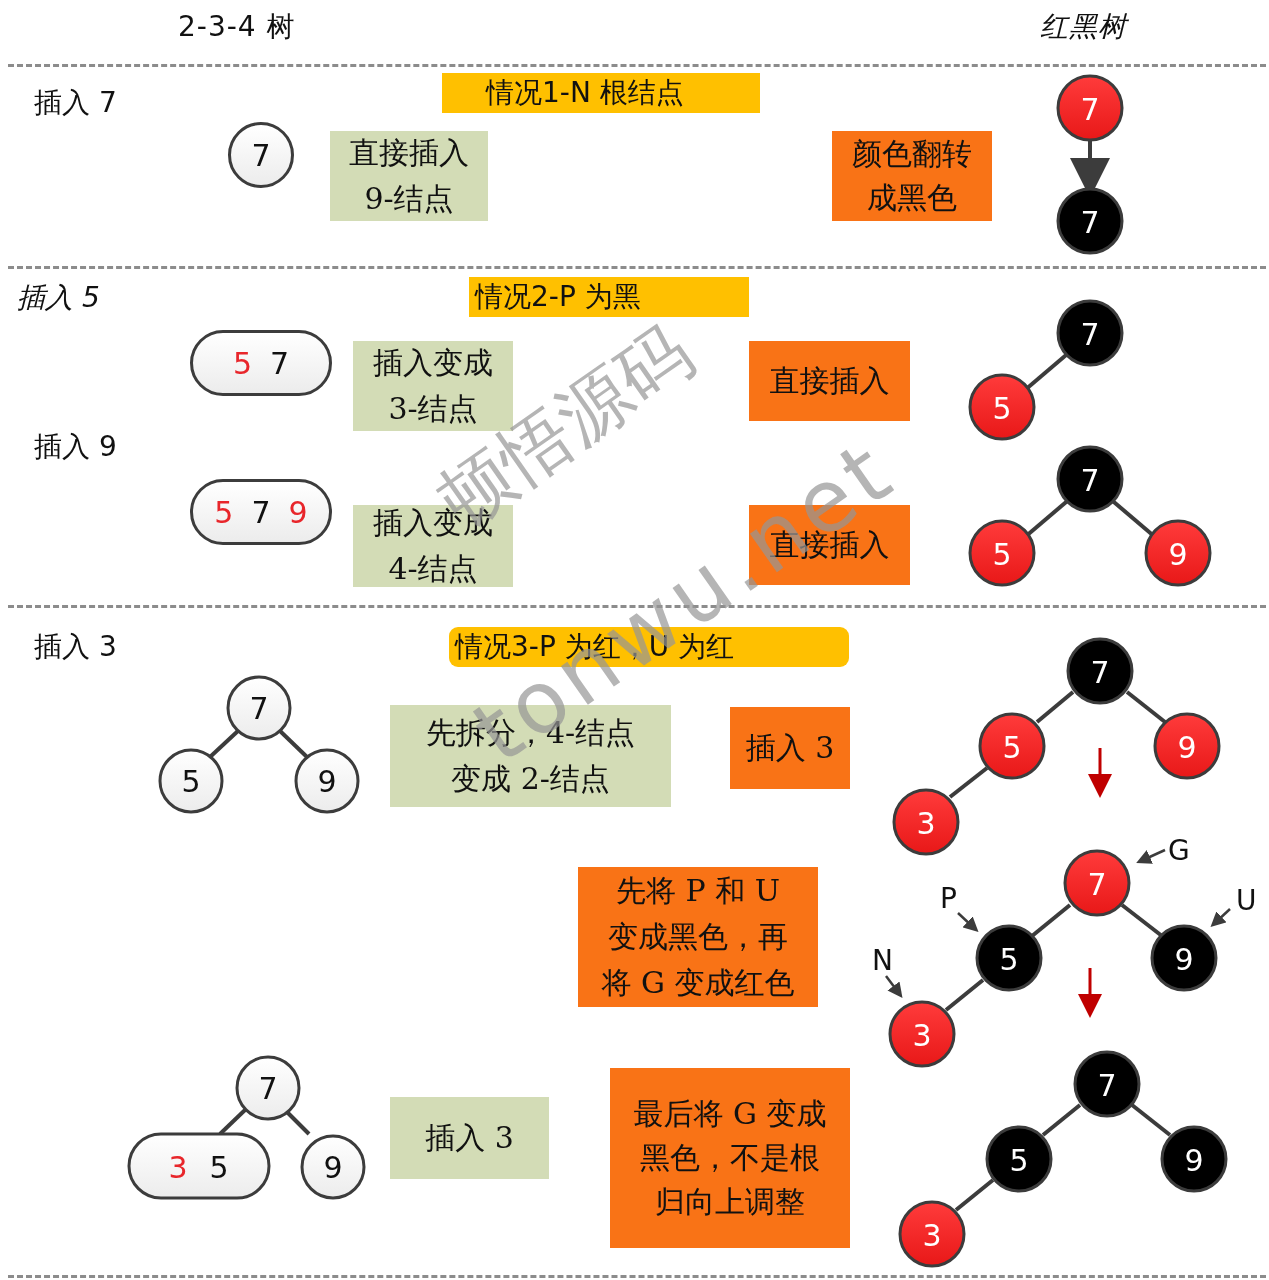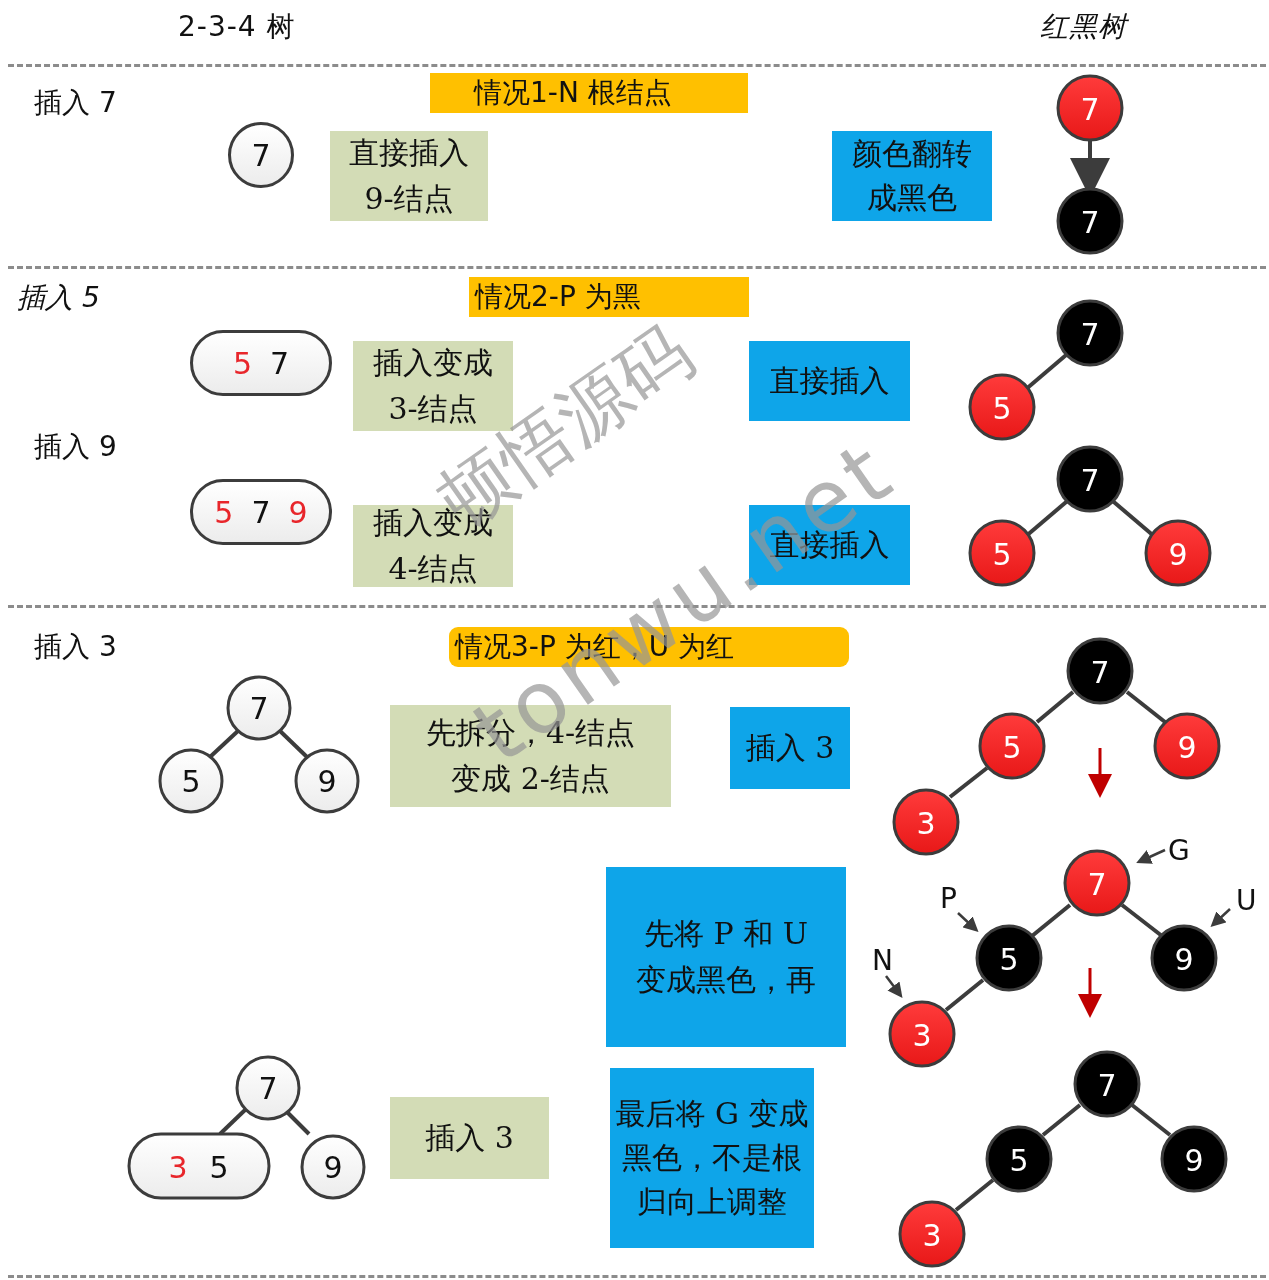--- a/index.html
+++ b/index.html
@@ -4,21 +4,21 @@
 <style>
   html, body { margin:0; padding:0; background:#ffffff; }
   body { width:1269px; height:1280px; position:relative; overflow:hidden;
          font-family: "DejaVu Sans", sans-serif; color:#111; }
   .abs { position:absolute; }
   .title { font-size:28px; letter-spacing:1px; }
   .dash { position:absolute; left:8px; width:1258px; height:0; border-top:3px dashed #8c8c8c; }
   .label { font-size:28px; }
   .case { position:absolute; background:#ffc000; font-size:28px; padding:0 6px; height:40px; line-height:40px; white-space:nowrap; }
   .green { position:absolute; background:#d3dcb6; font-size:30px; text-align:center; display:flex; flex-direction:column; justify-content:center; line-height:46px; font-family:"DejaVu Serif", serif; }
-  .peach { position:absolute; background:#0ea5e9; font-size:30px; text-align:center; display:flex; flex-direction:column; justify-content:center; line-height:44px; font-family:"DejaVu Serif", serif; }
+  .peach { position:absolute; background:#f97316; font-size:30px; text-align:center; display:flex; flex-direction:column; justify-content:center; line-height:44px; font-family:"DejaVu Serif", serif; }
   .node234 { position:absolute; border:3px solid #3c3c3c; background:linear-gradient(#ffffff,#ececec);
              display:flex; align-items:center; justify-content:center; font-size:30px; box-sizing:border-box; gap:18px; }
   .circle { border-radius:50%; }
   .pill { border-radius:34px; }
   .red { color:#e8262b; }
   svg text { font-family:"DejaVu Sans", sans-serif; }
   .wm { position:absolute; color:rgba(150,150,150,0.7); pointer-events:none; white-space:nowrap; }
 </style>
 </head>
 <body>
@@ -26,21 +26,21 @@
 <div class="abs title" style="left:178px;top:8px;">2-3-4 树</div>
 <div class="abs title" style="left:1040px;top:8px;font-style:italic;">红黑树</div>
 
 <div class="dash" style="top:64px;"></div>
 <div class="dash" style="top:266px;"></div>
 <div class="dash" style="top:605px;"></div>
 <div class="dash" style="top:1275px;"></div>
 
 <div>
   <div class="abs label" style="left:34px;top:76px;margin-top:8px;">插入 7</div>
-  <div class="case" style="left:430px;top:73px;width:268px;padding-left:44px;">情况1-N 根结点</div>
+  <div class="case" style="left:442px;top:73px;width:268px;padding-left:44px;">情况1-N 根结点</div>
   <div class="node234 circle" style="left:228px;top:122px;width:66px;height:66px;">
     <span>7</span>
   </div>
   <div class="green" style="left:330px;top:131px;width:158px;height:90px;">
     <span>直接插入</span>
     <span>9-结点</span>
   </div>
   <div class="peach" style="left:832px;top:131px;width:160px;height:90px;">
     <span>颜色翻转</span>
     <span>成黑色</span>
@@ -138,25 +138,26 @@
     <text x="172" y="117" text-anchor="middle" font-size="30" fill="#111">9</text>
   </svg>
 
   <div class="green" style="left:390px;top:705px;width:281px;height:102px;">
     <span>先拆分，4-结点</span>
     <span>变成 2-结点</span>
   </div>
   <div class="peach" style="left:730px;top:707px;width:120px;height:82px;">
     <span>插入 3</span>
   </div>
-  <div class="peach" style="left:606px;top:867px;width:240px;height:180px;line-height:46px;">
+  <div class="peach" style="left:578px;top:867px;width:240px;height:140px;line-height:46px;">
     <span>先将 P 和 U</span>
     <span>变成黑色，再</span>
-  </div>
-  <div class="peach" style="left:610px;top:1068px;width:204px;height:180px;line-height:44px;">
+    <span>将 G 变成红色</span>
+  </div>
+  <div class="peach" style="left:610px;top:1068px;width:240px;height:180px;line-height:44px;">
     <span>最后将 G 变成</span>
     <span>黑色，不是根</span>
     <span>归向上调整</span>
   </div>
 
   <svg class="abs" style="left:125px;top:1052px;" width="250" height="150">
     <defs>
         <linearGradient id="gw2" x1="0" y1="0" x2="0" y2="1">
           <stop offset="0" stop-color="#fff"></stop>
           <stop offset="1" stop-color="#ececec"></stop>

